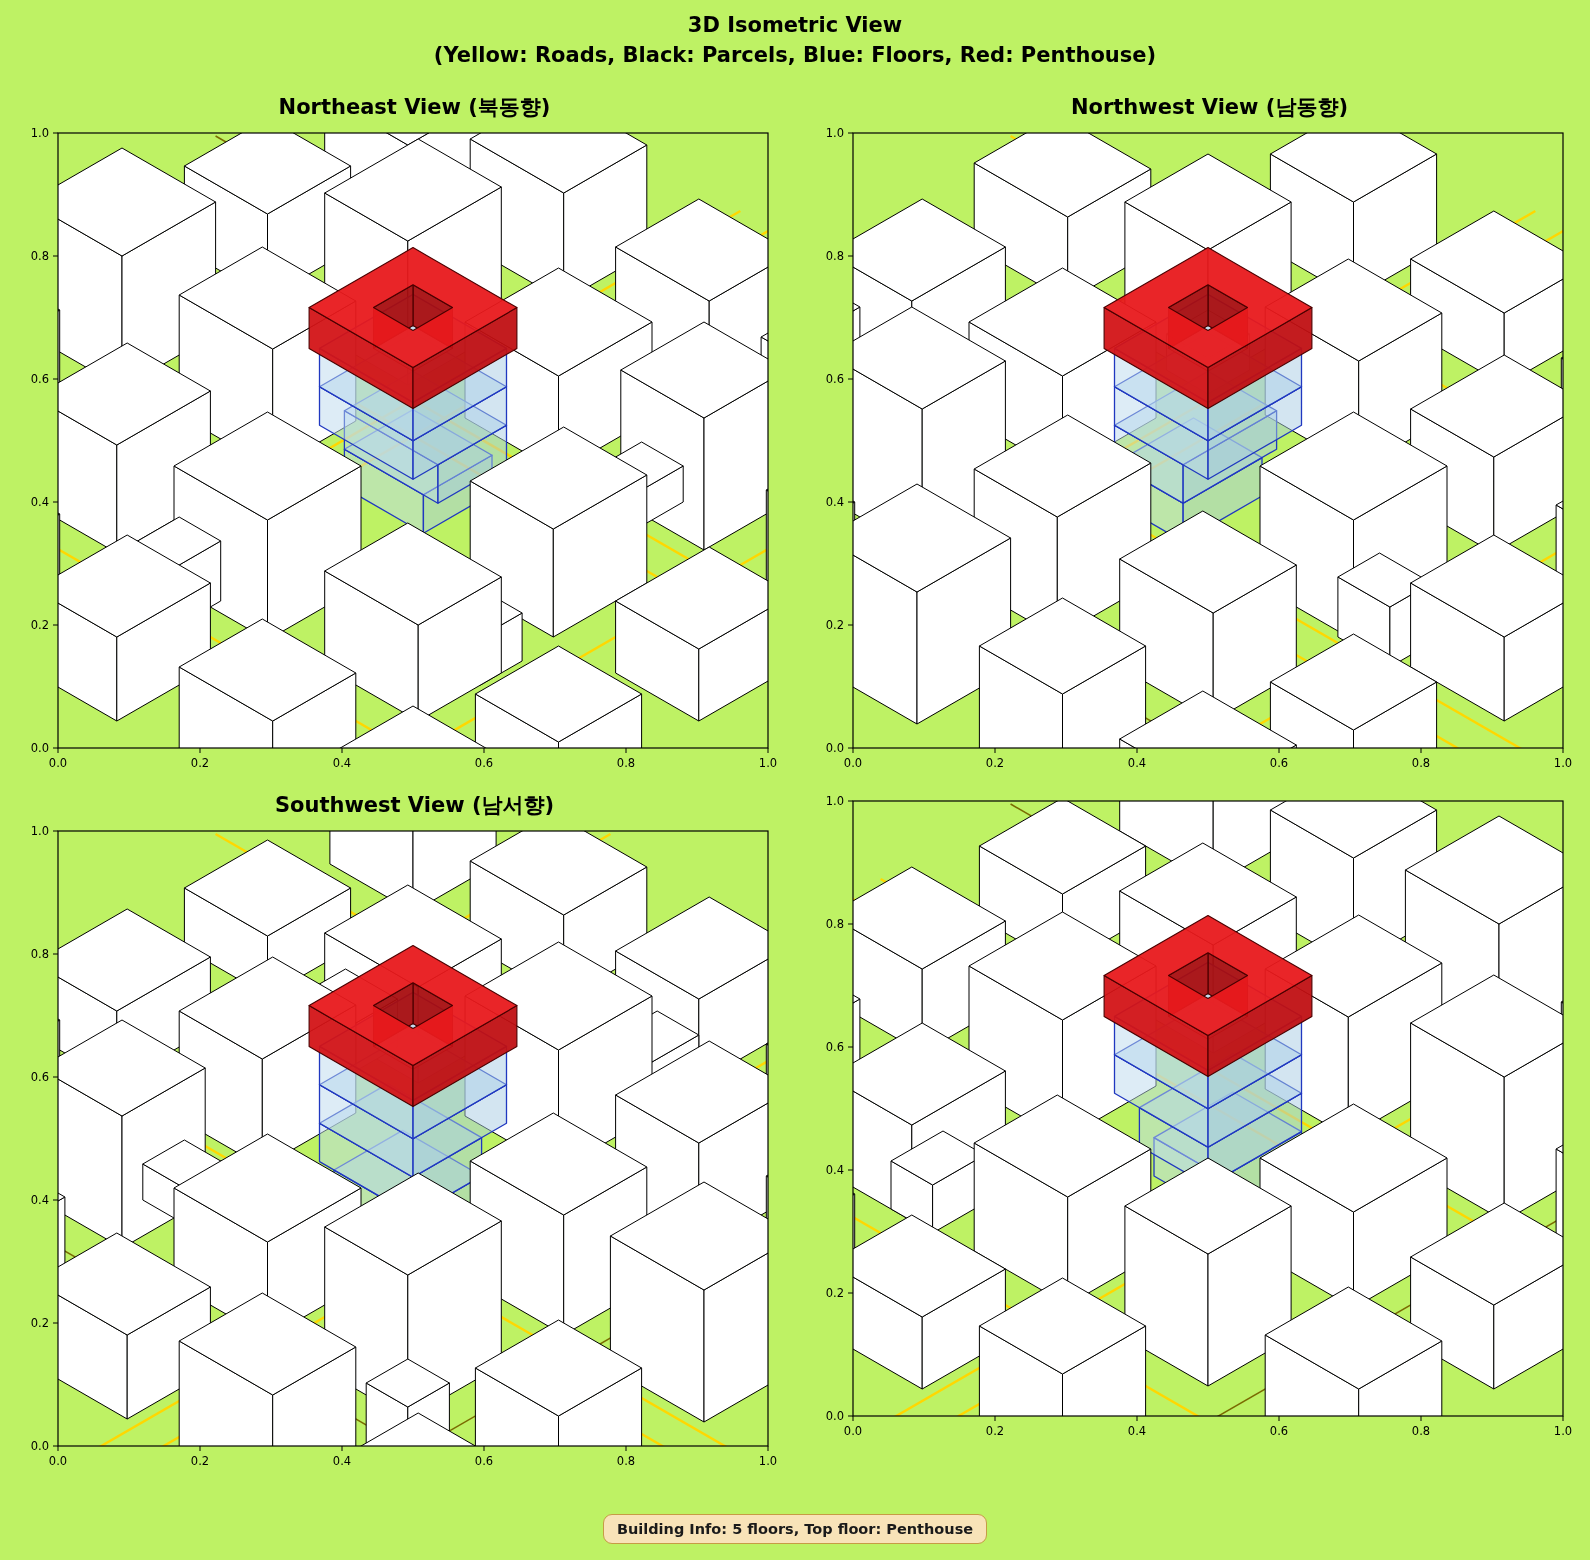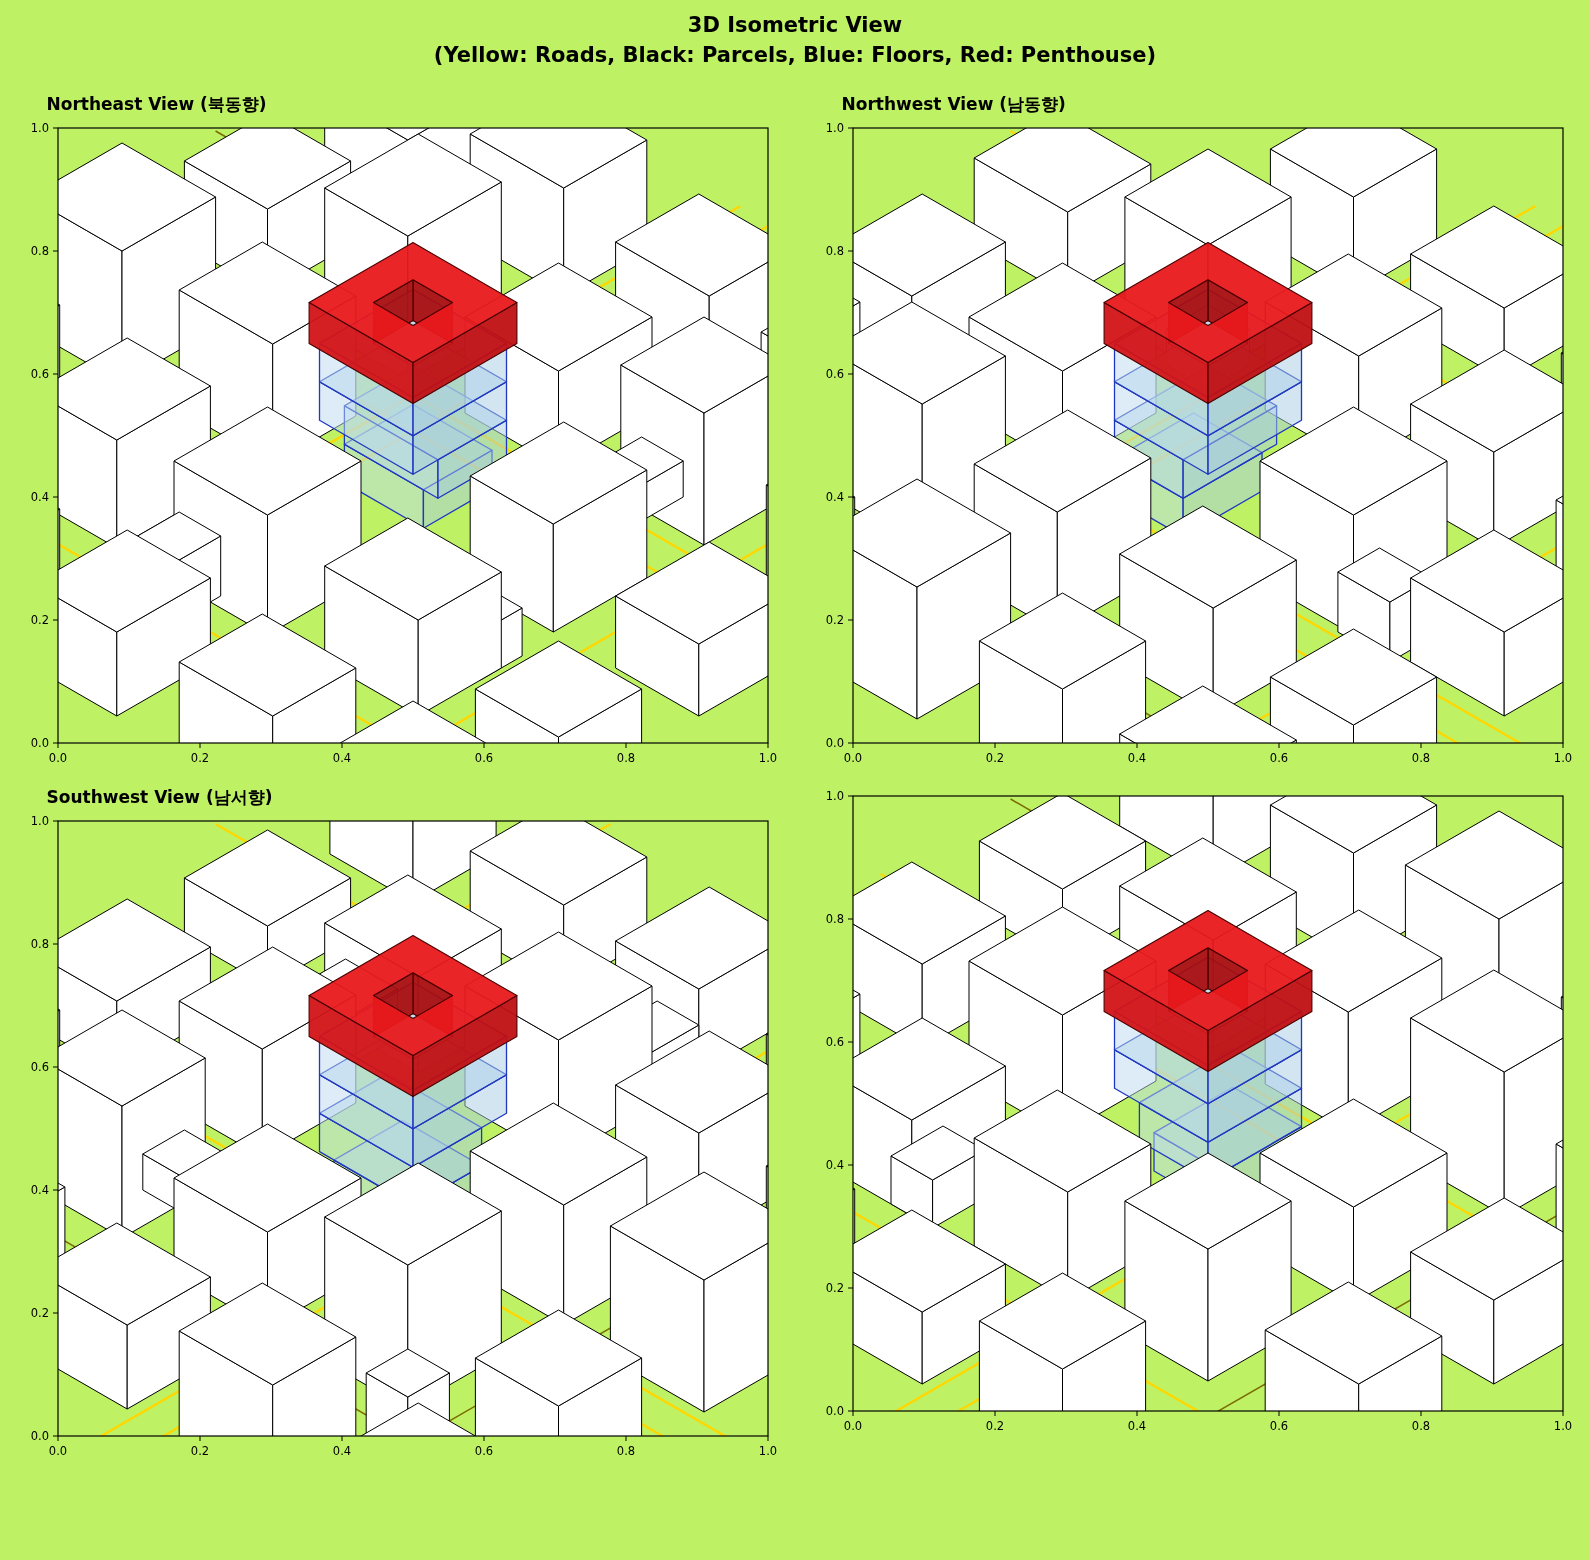--- a/index.html
+++ b/index.html
@@ -1,20 +1,20 @@
 <!DOCTYPE html>
 <html><head>
 <meta charset="utf-8">
 <style>
   html,body{margin:0;padding:0;background:#ffffff;font-family:"DejaVu Sans",sans-serif;color:#000;}
   .fig{width:1590px;height:1560px;position:relative;background:#bef264;overflow:hidden;}
   .fig-title{ text-align:center;font-weight:bold;font-size:21px;line-height:1.45;padding-top:10px;}
   .grid{display:grid;grid-template-columns:795px 795px;justify-content:center;margin-top:22px;row-gap:8px;}
   .panel{display:flex;flex-direction:column;align-items:center;}
-  .panel-title{width:770px;font-weight:bold;font-size:17px;margin-bottom:2px;padding-left:34px;box-sizing:border-box;}
+  .panel-title{width:770px;text-align:center;font-weight:bold;font-size:21px;margin-bottom:2px;padding-left:34px;box-sizing:border-box;}
   svg.plot{display:block;width:770px;height:660px;}
   .footer{position:absolute;bottom:16px;left:0;width:100%;text-align:center;}
   .badge{display:inline-block;border-radius:9px;padding:6px 13px;font-size:14.5px;font-weight:bold;}
 </style>
 </head>
 <body>
 
 <div class="fig">
 
   <div class="fig-title">
@@ -601,14 +601,17 @@
             <text x="36" y="136.99999999999997" text-anchor="end">0.8</text>
             <line x1="755" y1="625" x2="755" y2="630" stroke="#000" stroke-width="1"></line>
             <text x="755" y="644" text-anchor="middle">1.0</text>
             <line x1="45" y1="10" x2="40" y2="10" stroke="#000" stroke-width="1"></line>
             <text x="36" y="14" text-anchor="end">1.0</text>
           </g>
         </svg>
     </div>
   </div>
 
+  <div class="footer">
+    <span class="badge" style="background: rgb(248, 227, 184); border: 1.3px solid rgb(198, 156, 69); color: rgb(26, 26, 26);">Building Info: 5 floors, Top floor: Penthouse</span>
+  </div>
 
 </div>
 
 </body></html>

